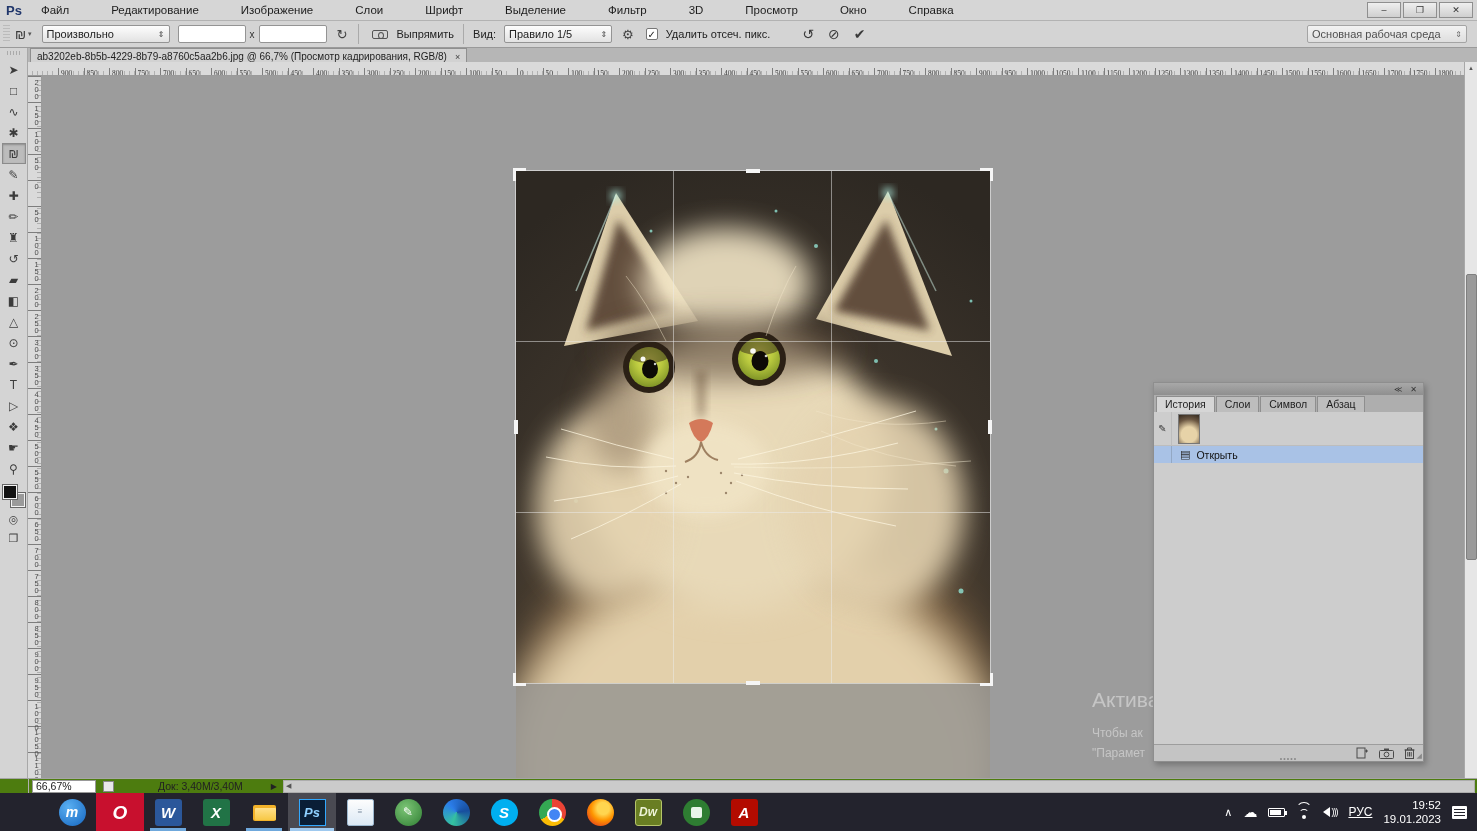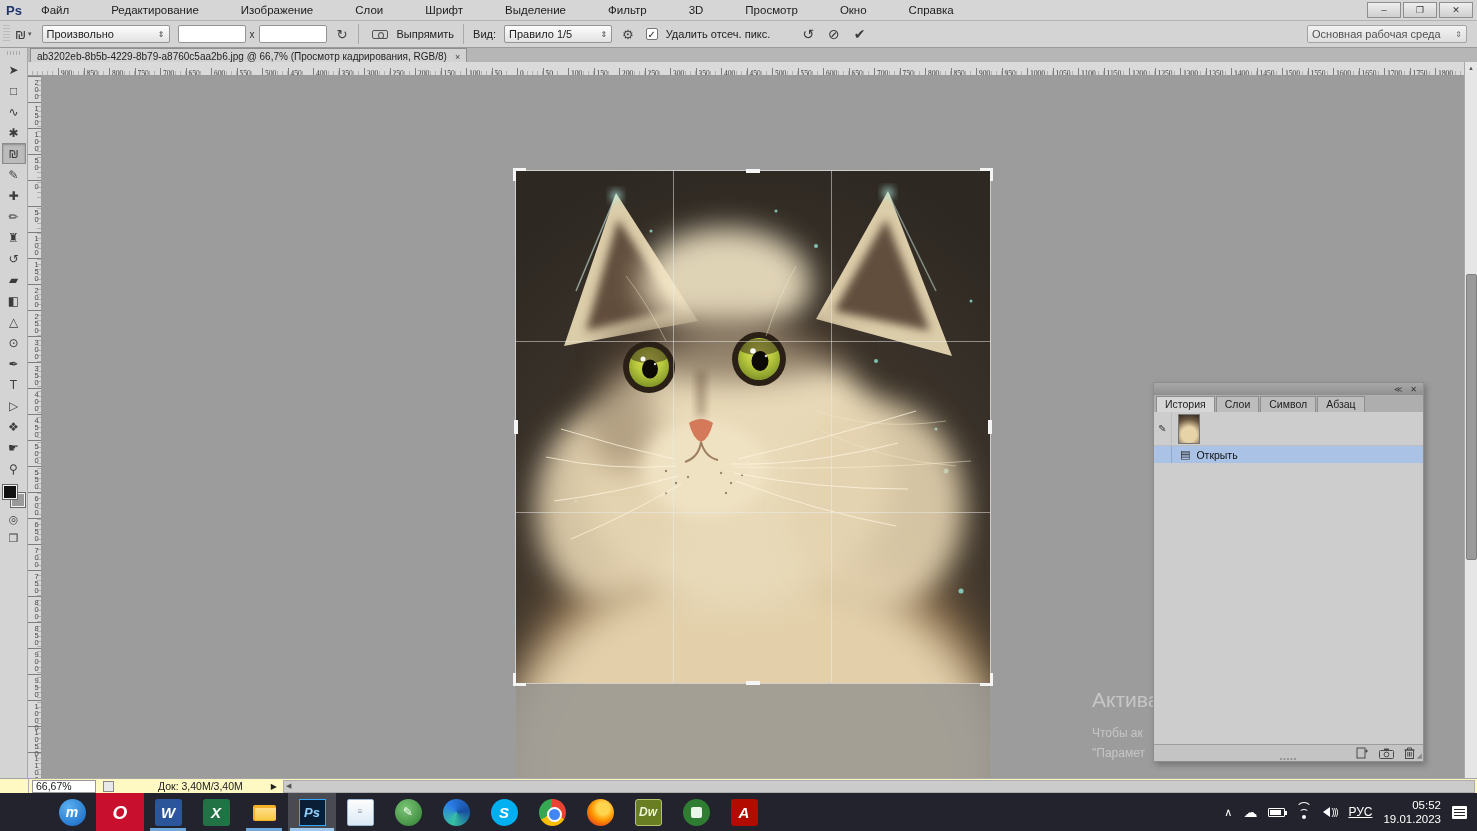--- a/index.html
+++ b/index.html
@@ -121,21 +121,21 @@
   .p-resize { position:absolute; right:1px; bottom:1px; font-size:7px; color:#888; }
 
   
   .vscroll { position:absolute; left:1464px; top:62px; width:13px; height:716px; background:#e6e6e6;
     border-left:1px solid #a8a8a8; z-index:6; }
   .vscroll .arr { height:12px; font-size:6px; color:#555; text-align:center; line-height:12px; }
   .vscroll .thumb { position:absolute; left:1px; top:212px; width:11px; height:286px; background:#9a9a9a;
     border:1px solid #7f7f7f; border-radius:2px; }
 
   
-  .statusbar { position:absolute; left:0; top:778px; width:1477px; height:15px; background:#fef9c3;
+  .statusbar { position:absolute; left:0; top:778px; width:1477px; height:15px; background:#4d7c0f;
     border-top:1px solid #a5a5a5; display:flex; align-items:center; font-size:10.5px; color:#222; z-index:20; }
   .sb-corner { width:29px; height:15px; border-right:1px solid #b0b0b0; }
   .sb-zoom { width:64px; height:13px; background:#fff; border:1px solid #999; margin:0 3px; font-size:10.5px;
     display:flex; align-items:center; padding-left:3px; }
   .sb-ico { width:11px; height:11px; border:1px solid #888; background:#e8e8e8; margin:0 4px; }
   .sb-doc { margin-left:40px; }
   .sb-arr { margin-left:28px; font-size:8px; color:#222; }
   .sb-scroll { flex:1; height:13px; margin:0 2px 0 6px; background:#cbcbcb; border:1px solid #adadad;
     display:flex; align-items:center; }
   .sb-scroll .la { font-size:7px; color:#555; padding-left:2px; }
@@ -760,20 +760,20 @@
           <i></i>
           <i></i>
           <i></i>
         </span>
       <span class="tray-spk">
           <span class="tri"></span>
           <span class="arcs">)))</span>
         </span>
       <span class="tray-lang">РУС</span>
       <span class="tray-clock">
-        <div>05:52</div>
+        <div>19:52</div>
         <div>19.01.2023</div>
       </span>
       <span class="tray-note"></span>
     </div>
   </div>
 
 </div>
 
 </body></html>

